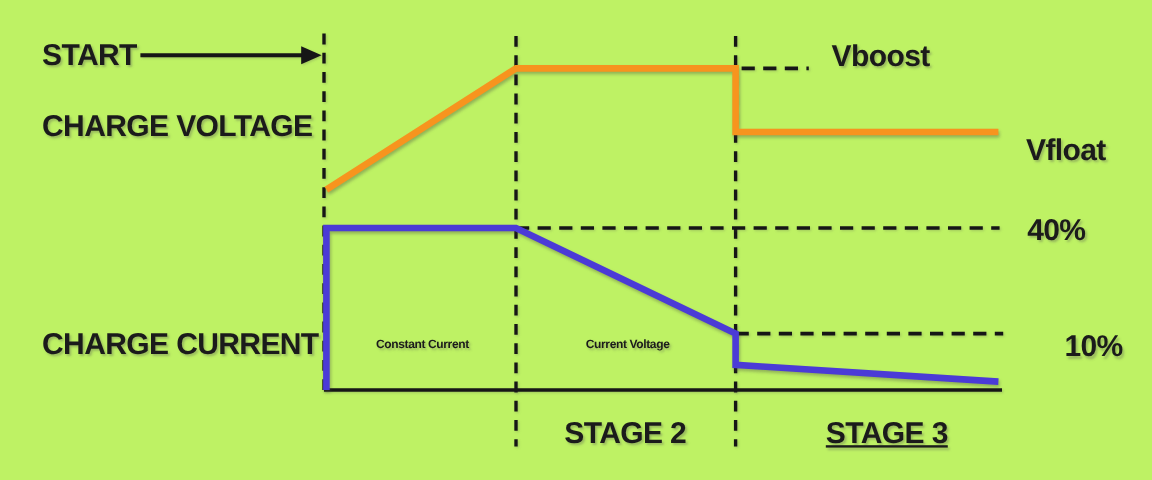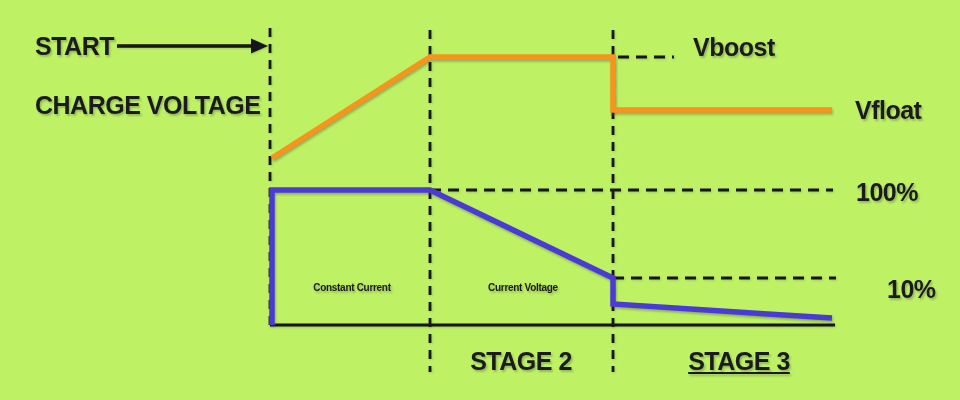--- a/index.html
+++ b/index.html
@@ -33,21 +33,21 @@
   }
   .big { font-size: 25px; }
   .small { font-size: 10px; letter-spacing: -0.3px; }
   .centered { transform: translateX(-50%); }
 
   
   .pos-start            { left: 35px;  top: 34px;  }
   .pos-charge-voltage   { left: 35px;  top: 93px;  }
   .pos-charge-current   { left: 35px;  top: 275px; }
   .pos-vboost           { left: 683px; top: 35px; margin-left: 10px;  }
-  .pos-vfloat           { left: 855px; top: 98px;  }
+  .pos-vfloat           { left: 855px; top: 113px;  }
   .pos-pct100           { left: 856px; top: 180px; }
   .pos-pct10            { left: 855px; top: 277px; margin-left: 32px; }
   .pos-constant-current { left: 352px; top: 283px; }
   .pos-constant-voltage { left: 523px; top: 283px; }
   .pos-stage1           { left: 351px; top: 349px; }
   .pos-stage2           { left: 521px; top: 349px; }
   .pos-stage3           { left: 739px; top: 349px; text-decoration: underline; }
 
   
   .vdash {
@@ -103,26 +103,27 @@
       <line x1="117" y1="46" x2="255" y2="46" class="arrow-line guide-shadow"></line>
       <polygon points="268,46 251,38.5 251,53.5" class="arrow-head guide-shadow"></polygon>
       <polyline points="272,158 430,57 613,57 613,110 832,110" class="series" style="stroke:#F7941E"></polyline>
       <polyline points="272,325 272,190 430,190 613,278 613,304 832,318" class="series" style="stroke:#4B3BD6"></polyline>
     </svg>
 
   <div class="lbl big pos-start">START</div>
 
   <div class="lbl big pos-charge-voltage">CHARGE VOLTAGE</div>
 
+  <div class="lbl big pos-charge-current">CHARGE CURRENT</div>
 
   <div class="lbl big pos-vboost">Vboost</div>
 
   <div class="lbl big pos-vfloat">Vfloat</div>
 
-  <div class="lbl big pos-pct100">100%</div>
+  <div class="lbl big pos-pct100">40%</div>
 
   <div class="lbl big pos-pct10">10%</div>
 
   <div class="lbl small centered pos-constant-current">Constant Current</div>
 
   <div class="lbl small centered pos-constant-voltage">Current Voltage</div>
 
 
   <div class="lbl big centered pos-stage2">STAGE 2</div>
 

